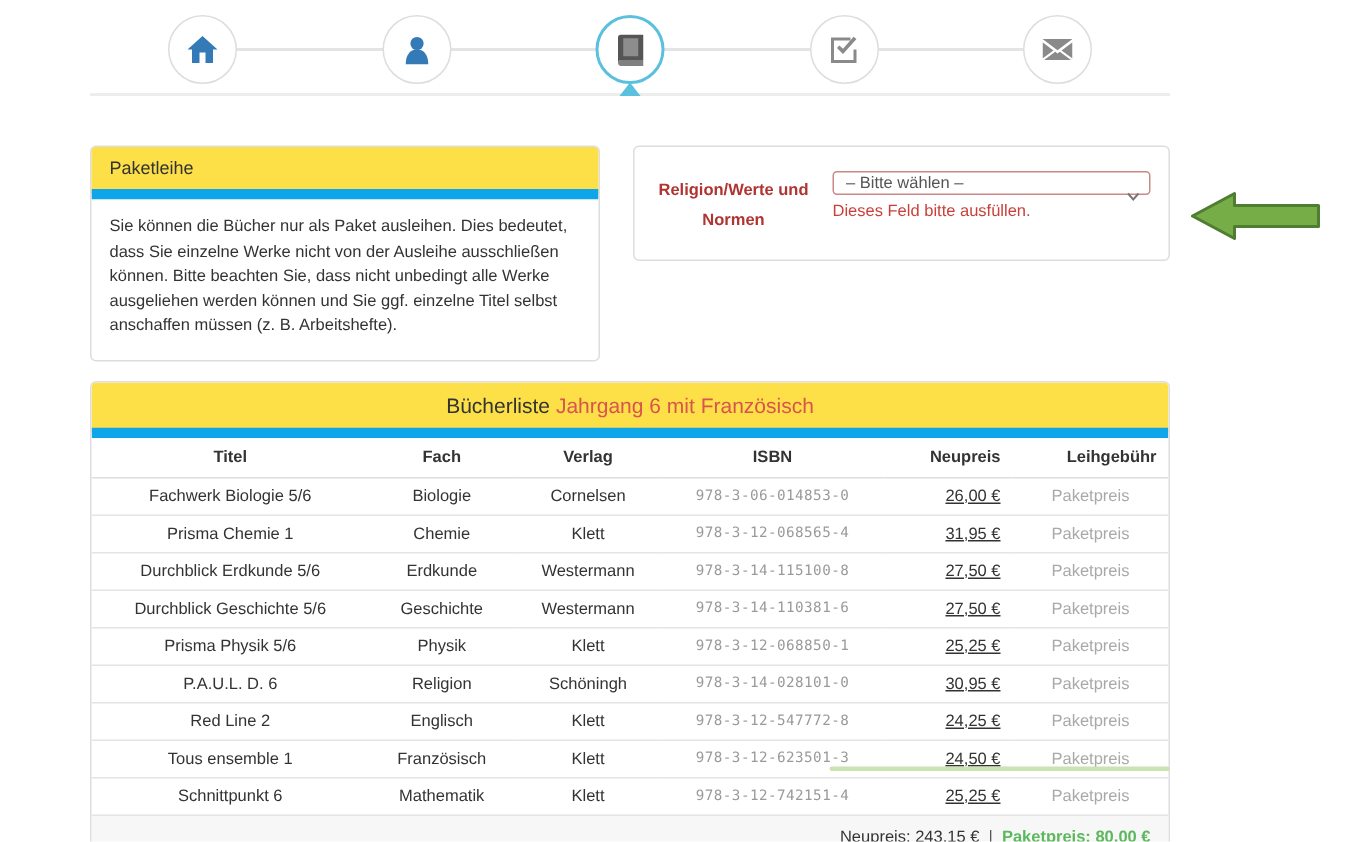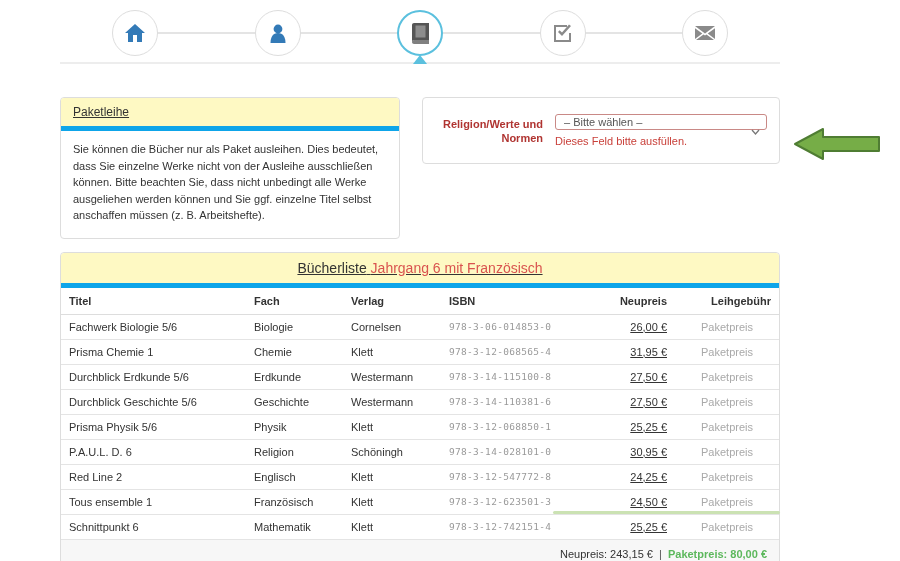--- a/index.html
+++ b/index.html
@@ -20,51 +20,51 @@
   .step svg { display:block; }
   .ic-done { fill:#337ab7; }
   .ic-active { fill:#555; }
   .ic-todo { fill:#8a8a8a; }
   .active-caret { position:absolute; left:353px; top:55px; width:0; height:0;
           border-left:7px solid transparent; border-right:7px solid transparent; border-bottom:9px solid #5bc0de; }
 
   
   .panel-row { display:flex; gap:22px; margin-top:33px; align-items:flex-start; }
   .panel { border:1px solid #ddd; border-radius:4px; background:#fff; }
-  .panel-heading { background:#fef9c3; border-bottom:5px solid #0ea5e9; border-radius:3px 3px 0 0;
-          padding:7px 12px; font-size:12px; color:#333;text-decoration:underline; }
+  .panel-heading { background:#fde047; border-bottom:7px solid #0ea5e9; border-radius:3px 3px 0 0;
+          padding:7px 12px; font-size:12px; color:#333; }
   .panel-body { padding:10px 12px; }
   .panel-leihe { width:348px; }
   .panel-leihe .panel-body { font-size:11px; line-height:16.5px; color:#333; padding-bottom:14px; }
   .panel-wahl { flex:1; }
   .panel-wahl .panel-body { padding:14px 12px 16px; }
   .field-row { display:flex; }
-  .field-label { width:108px; text-align:right; font-size:11px; font-weight:bold;
-          color:#b03431; line-height:14px; padding-top:5px; }
+  .field-label { width:108px; text-align:center; font-size:11px; font-weight:bold;
+          color:#b03431; line-height:20px; padding-top:5px; }
   .field-ctrl { margin-left:12px; flex:1; }
   .select-wrap { position:relative; width:212px; }
   select.err-select {
     width:212px; height:16px; font-size:11px; color:#555; padding:0 20px 0 8px;
     border:1px solid #c98986; border-radius:3px; background:#fff;
     -webkit-appearance:none; appearance:none; font-family:"Liberation Sans", sans-serif;
   }
   .select-chevron { position:absolute; right:7px; top:9px; pointer-events:none; }
   .error-text { font-size:11px; color:#c9403a; margin-top:5px; }
 
   
   .green-arrow { position:absolute; left:793px; top:126px; }
 
   
   .panel-table { margin-top:13px; overflow:hidden; }
   .table-title { font-size:14px;text-align:center; }
   .table-title .hl { color:#d9534f; }
   table { width:100%; border-collapse:collapse; table-layout:fixed; font-size:11px; }
-  thead th { text-align:left; font-weight:bold; color:#333; padding:7px 8px; border-bottom:1px solid #ddd; }
+  thead th { text-align:center; font-weight:bold; color:#333; padding:7px 8px; border-bottom:1px solid #ddd; }
   thead th.r { text-align:right;margin-top:48px; }
-  tbody td { padding:6px 8px; border-bottom:1px solid #e4e4e4; color:#333; }
+  tbody td { padding:6px 8px; border-bottom:1px solid #e4e4e4; color:#333;text-align:center; }
   td.isbn { font-family:"DejaVu Sans Mono", monospace; font-size:9.5px; color:#9a9a9a; letter-spacing:0.3px; }
   td.r { text-align:right;text-decoration:underline; }
   td.fee { text-align:center; color:#a9a9a9; }
   tfoot td { background:#f7f7f7; text-align:right; padding:8px 12px; font-size:11px; color:#333; }
   .pkt { color:#5cb85c; font-weight:bold; }
   .sep { color:#555; padding:0 3px; }
 
   .green-rule { position:absolute; left:553px; top:511px; width:227px; height:3px;
           background:#cbe2b3; border-radius:2px; }
 </style>

